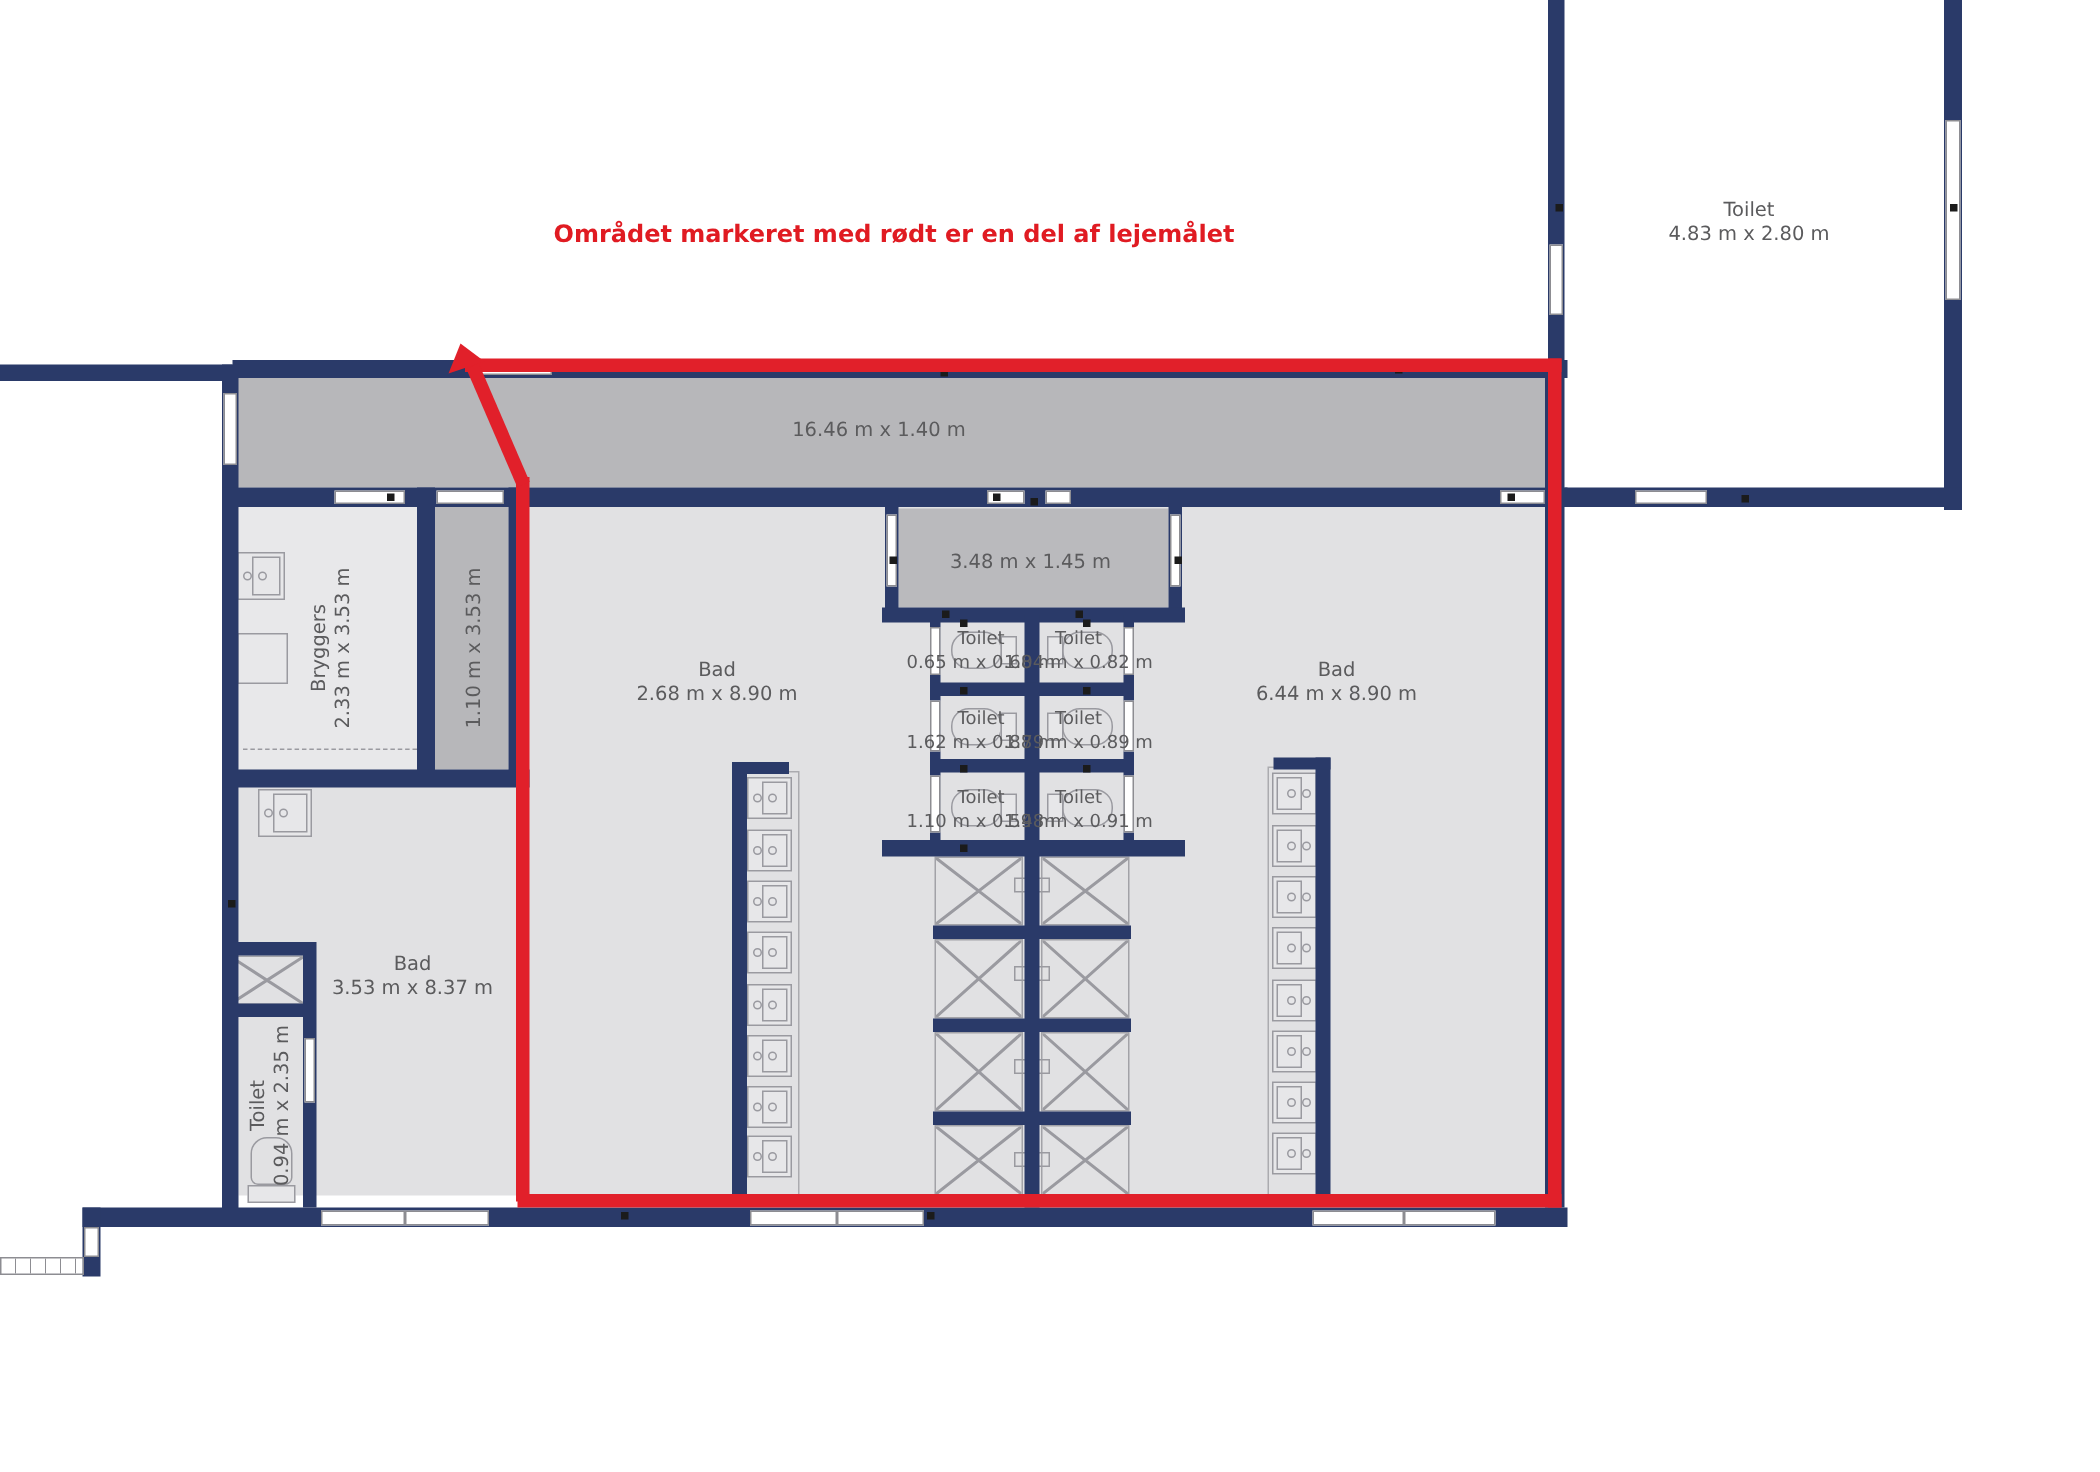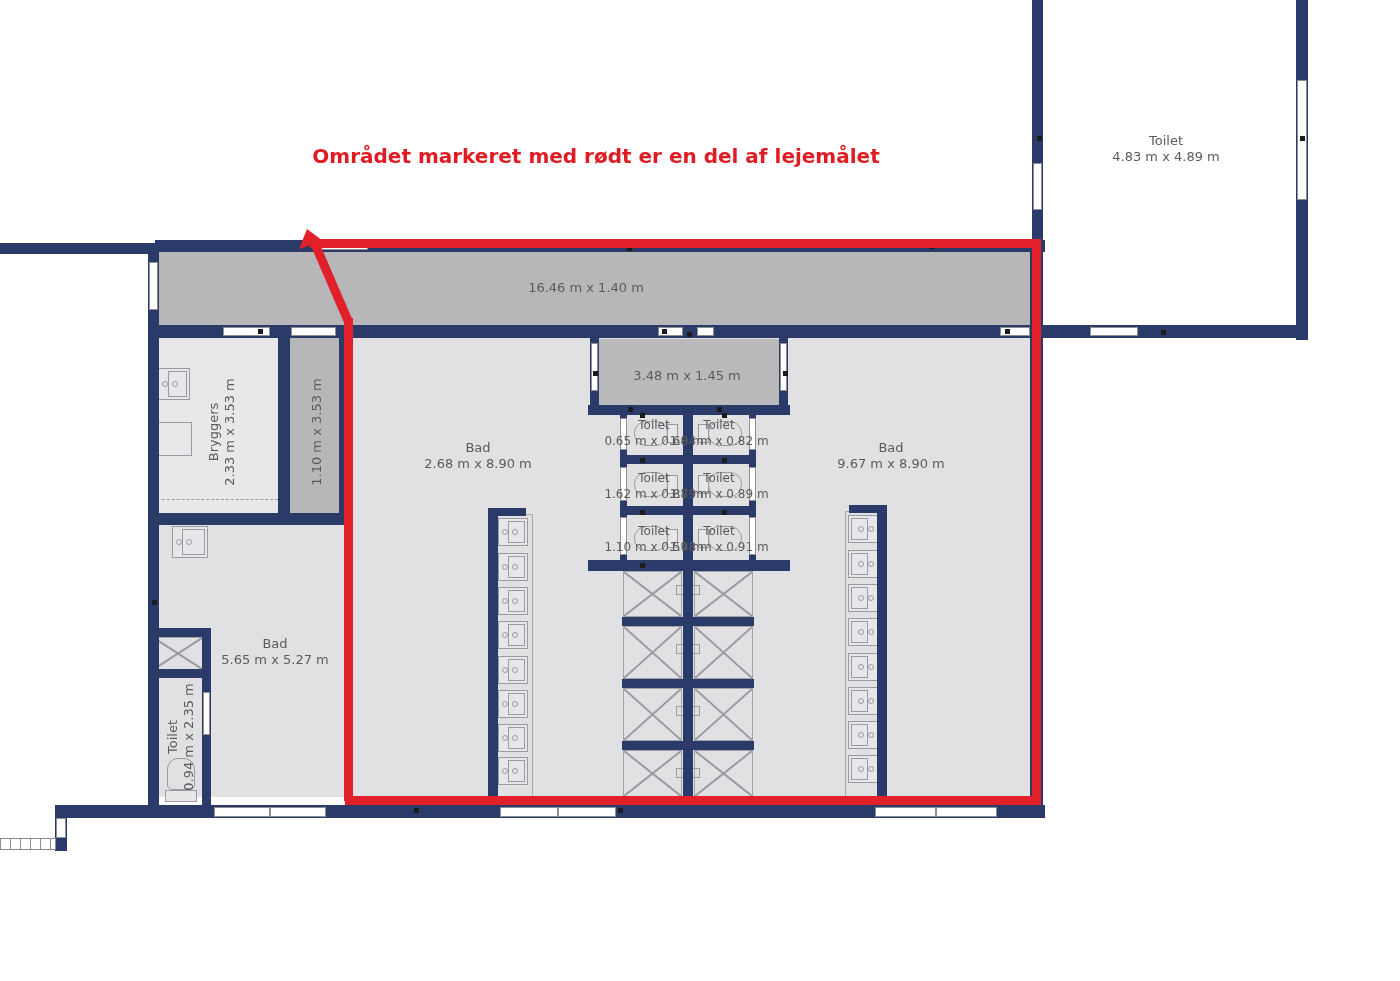--- a/index.html
+++ b/index.html
@@ -10,21 +10,21 @@
   .w{background:#2a3a69;z-index:3}
   .win{background:#fff;border:1px solid #8d8d92;z-index:4}
   .tick{width:5px;height:5px;background:#1b1b1b;z-index:5}
   .red{background:#e1202a;z-index:6}
   .ov{position:absolute;left:0;top:0;z-index:6}
   .lbl,.vlbl{z-index:7;color:#5b5b5d;font-size:13px;line-height:1.25;text-align:center;white-space:nowrap}
   .lbl{transform:translate(-50%,-50%)}
   .vlbl{transform:translate(-50%,-50%) rotate(-90deg)}
   .tlbl{font-size:12px;line-height:1.3}
   .title{position:absolute;z-index:8;transform:translate(-50%,-50%);white-space:nowrap;
-         color:#e01b22;font-size:20px;font-weight:bold}
+         color:#e01b22;font-size:16px;font-weight:bold}
   .stall{z-index:2;border:1px solid #a2a2a7}
   .stall svg{display:block;width:100%;height:100%}
   .sink{z-index:2;border:1px solid #9a9aa0;background:#e7e7e9}
   .sink i{position:absolute;top:2px;bottom:2px;border:1px solid #9a9aa0}
   .sink.l i{left:9px;right:2px}
   .sink.r i{left:2px;right:9px}
   .sink u,.sink s{position:absolute;width:4px;height:4px;border:1px solid #9a9aa0;border-radius:50%;top:50%;margin-top:-3px}
   .sink.l u{left:3px}.sink.l s{left:13px}
   .sink.r u{right:3px}.sink.r s{right:13px}
   .bowl{z-index:2;border:1.5px solid #9a9aa0;border-radius:12px}
@@ -321,21 +321,21 @@
   <div class="red" style="left:344px;top:318px;width:9px;height:483px"></div>
   <svg class="ov" width="1400" height="981">
     <line x1="315" y1="244" x2="349" y2="323" stroke="#e1202a" stroke-width="9"></line>
     <polygon points="307,229 323,241 299,249" fill="#e1202a"></polygon>
   </svg>
 
   <div class="title" style="left:596px;top:156px">Området markeret med rødt er en del af lejemålet</div>
 
   <div class="lbl" style="left:1166px;top:149px">
     <div>Toilet</div>
-    <div>4.83 m x 4.89 m</div>
+    <div>4.83 m x 2.80 m</div>
   </div>
 
   <div class="lbl" style="left:586px;top:288px">
     <div>16.46 m x 1.40 m</div>
   </div>
 
   <div class="lbl" style="left:687px;top:376px">
     <div>3.48 m x 1.45 m</div>
   </div>
 
@@ -348,26 +348,26 @@
     <div>1.10 m x 3.53 m</div>
   </div>
 
   <div class="lbl" style="left:478px;top:456px">
     <div>Bad</div>
     <div>2.68 m x 8.90 m</div>
   </div>
 
   <div class="lbl" style="left:891px;top:456px">
     <div>Bad</div>
-    <div>9.67 m x 8.90 m</div>
+    <div>6.44 m x 8.90 m</div>
   </div>
 
   <div class="lbl" style="left:275px;top:652px">
     <div>Bad</div>
-    <div>5.65 m x 5.27 m</div>
+    <div>3.53 m x 8.37 m</div>
   </div>
 
   <div class="vlbl" style="left:181px;top:737px">
     <div>Toilet</div>
     <div>0.94 m x 2.35 m</div>
   </div>
 
   <div class="lbl tlbl" style="left:654px;top:434px">
     <div>Toilet</div>
     <div>0.65 m x 0.68 m</div>

